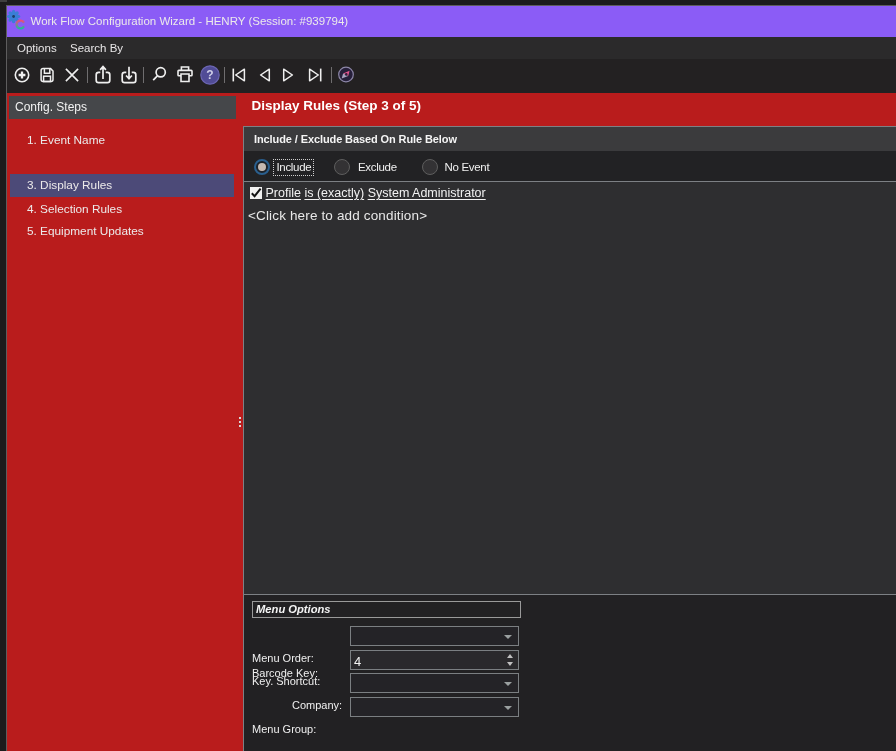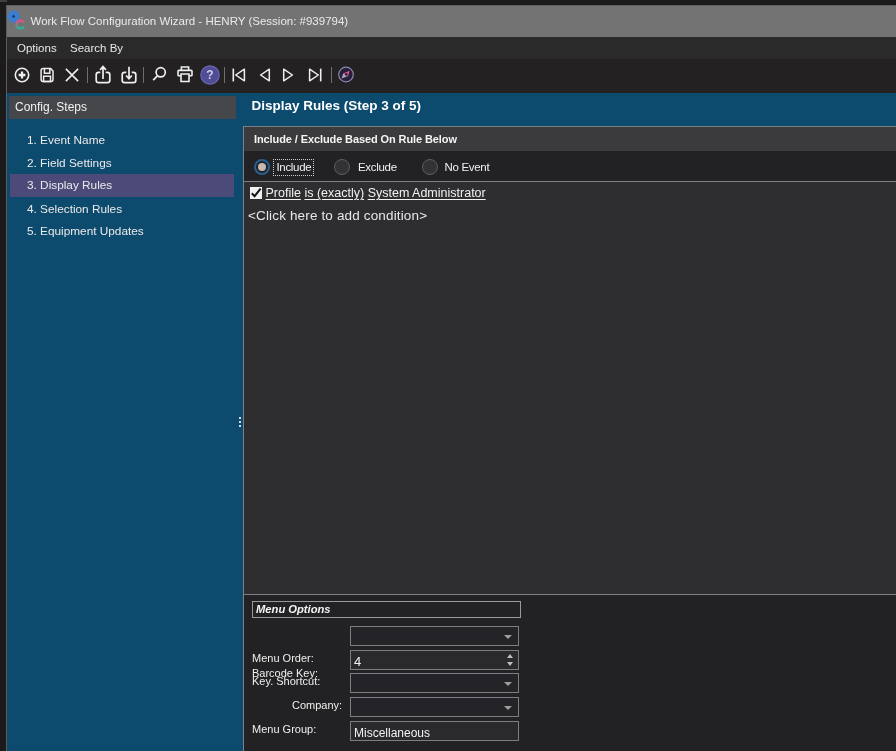--- a/index.html
+++ b/index.html
@@ -1,26 +1,26 @@
 <!DOCTYPE html>
 <html><head>
 <meta charset="utf-8">
 <style>
 html,body{margin:0;padding:0;}
 body{width:896px;height:751px;overflow:hidden;background:#1c1b1c;font-family:"Liberation Sans",sans-serif;position:relative;}
 .abs{position:absolute;}
 #win{left:6px;top:5px;width:890px;height:746px;background:#232223;border-left:1px solid #5e5d5e;border-top:1px solid #5e5d5e;box-sizing:content-box;}
-#titlebar{left:0;top:0;width:889px;height:31px;background:#737373;}
+#titlebar{left:0;top:0;width:889px;height:31px;background:#8b5cf6;}
 #title{left:23.5px;top:0;height:31px;line-height:31px;font-size:11.5px;color:#eceaea;white-space:nowrap;}
 #menubar{left:0;top:31px;width:889px;height:22px;background:#2b2a2b;color:#e8e6e7;font-size:11.5px;}
 #menubar span{position:absolute;top:0;height:22px;line-height:22px;}
 #toolbar{left:0;top:53px;width:889px;height:34px;background:#232122;}
 .tb{position:absolute;top:3px;width:26px;height:26px;}
 .tsep{position:absolute;top:8px;width:1px;height:16px;background:#6f6d6f;}
-#content{left:0;top:87px;width:889px;height:658px;background:#0c4a6e;}
+#content{left:0;top:87px;width:889px;height:658px;background:#b91c1c;}
 #cfghead{left:2px;top:3px;width:221px;height:23px;background:#45474a;color:#f2f2f2;font-size:12px;line-height:23px;padding-left:6px;}
 .step{position:absolute;left:20px;width:205px;height:20px;color:#eceaea;font-size:11.8px;line-height:20px;}
 #hl{left:3px;top:80.9px;width:224px;height:23px;background:#4c4a78;}
 #rp-title{left:244.5px;top:5px;color:#ffffff;font-size:13.5px;font-weight:bold;}
 #rulebox{left:236px;top:33px;width:656px;height:469px;border:1px solid #7d8084;border-right:none;background:#2e2e30;box-sizing:border-box;}
 #rulehdr{left:0;top:0;width:644px;height:24px;background:#3b3b3d;color:#f5f5f5;font-size:11px;letter-spacing:-0.1px;font-weight:bold;line-height:24px;padding-left:10px;}
 #radiorow{left:0;top:24px;width:654px;height:30px;background:#222224;border-bottom:1px solid #7d8084;}
 .radio{position:absolute;top:8px;width:16px;height:16px;border-radius:50%;box-sizing:border-box;}
 .rsel{border:2px solid #2a5f8e;background:#1e2228;}
 .rsel::after{content:"";position:absolute;left:2px;top:2px;width:8px;height:8px;border-radius:50%;background:#c6b9b1;}
@@ -143,21 +143,20 @@
     <svg class="tb" style="left:326px;" viewBox="0 0 26 26">
       <circle cx="13" cy="12.5" r="7.3" fill="#261f3a" stroke="#8d87a8" stroke-width="1.2"></circle>
       <path d="M16.6 8.7 L10.1 11.4 L15.2 13.9 Z" fill="#e2548e"></path>
       <path d="M10.1 11.4 L8.7 16.6 L15.2 13.9 Z" fill="#a9a2c0"></path>
       <path d="M12 12.4 a1.3 1.3 0 1 0 2.6 0 a1.3 1.3 0 1 0 -2.6 0" fill="#321f3a"></path>
     </svg>
   </div>
   <div id="content" class="abs">
     <div id="cfghead" class="abs">Config. Steps</div>
     <div class="step" style="top:37.4px;">1. Event Name</div>
-    <div class="step" style="top:60px;">2. Field Settings</div>
     <div id="hl" class="abs"></div>
     <div class="step" style="top:81.5px;">3. Display Rules</div>
     <div class="step" style="top:105.5px;">4. Selection Rules</div>
     <div class="step" style="top:128px;">5. Equipment Updates</div>
     <div id="rp-title" class="abs">Display Rules (Step 3 of 5)</div>
     <div id="rulebox" class="abs">
       <div id="rulehdr" class="abs">Include / Exclude Based On Rule Below</div>
       <div id="radiorow" class="abs">
         <div class="radio rsel" style="left:10px;"></div>
         <div class="rlabel" id="focusrect" style="left:29.4px;top:8.1px;width:39px;text-align:center;">Include</div>
@@ -185,23 +184,20 @@
         </div>
       <div class="flabel" style="top:80.4px;">Key. Shortcut:</div>
       <div class="fctl" style="top:78.4px;background:#242327;">
           <span class="dd-arrow"></span>
         </div>
       <div class="flabel" style="top:104.1px;margin-left:40px;">Company:</div>
       <div class="fctl" style="top:102.1px;background:#242327;">
           <span class="dd-arrow"></span>
         </div>
       <div class="flabel" style="top:127.8px;">Menu Group:</div>
-      <div class="fctl" style="top:125.8px;">
-          <span style="position:absolute;left:3px;top:2px;font-size:12px;">Miscellaneous</span>
-        </div>
     </div>
     <div class="abs" style="left:232px;top:324px;width:3px;height:12px;">
         <div style="width:2px;height:2px;background:#d8d8d8;margin-bottom:2px;"></div>
         <div style="width:2px;height:2px;background:#d8d8d8;margin-bottom:2px;"></div>
         <div style="width:2px;height:2px;background:#d8d8d8;"></div>
       </div>
   </div>
 </div>
 
 </body></html>

